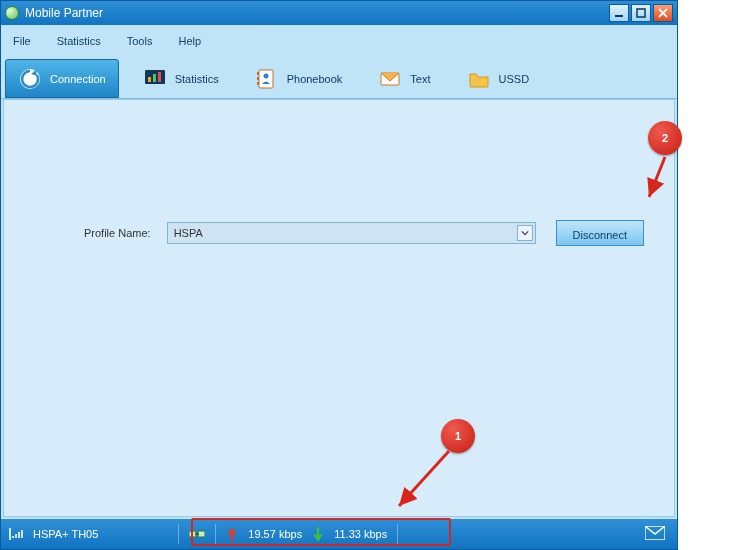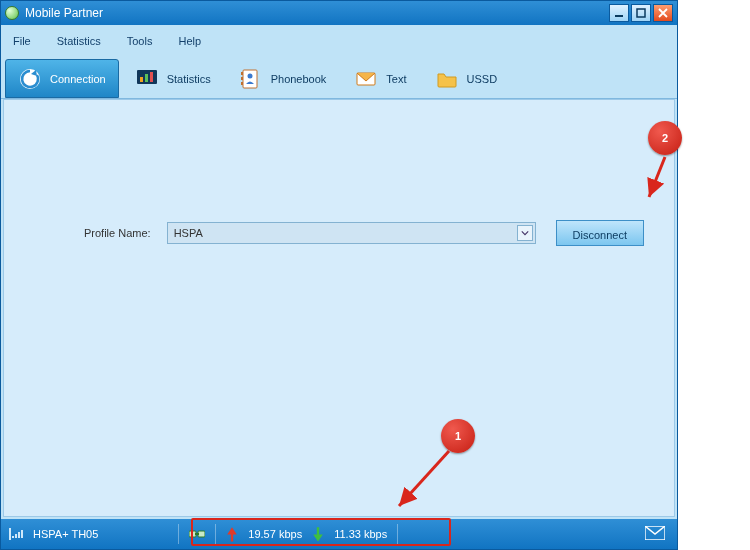--- a/index.html
+++ b/index.html
@@ -20,21 +20,21 @@
   .title-text { flex: 1; font-size: 12px; color: #fff; }
   .win-btns { display: flex; gap: 2px; }
   .win-btn { width: 20px; height: 18px; border: 1px solid #0a5a9e; display:flex; align-items:center; justify-content:center; cursor:pointer; }
   .win-min { background: linear-gradient(#dff1ff,#9fd4f6); }
   .win-max { background: linear-gradient(#dff1ff,#9fd4f6); }
   .win-close { background: linear-gradient(#ff9d6f,#e24a1e); }
   .win-btn svg { width:10px; height:10px; }
   .menubar { height: 22px; display:flex; align-items:center; padding: 16px 4px; gap: 10px; }
   .menu-item { padding: 3px 8px; color: #13406b; cursor: default; }
   .toolbar {
-    height: 42px; display:flex; align-items:stretch; padding: 2px 4px 0 4px; gap: 4px;
+    height: 42px; display:flex; align-items:stretch; padding: 2px 4px 0 4px; gap: 12px;
     border-bottom: 1px solid #7fb8df;
   }
   .tool-btn {
     display:flex; align-items:center; gap:8px; padding: 0 12px;
     color: #fff; font-size: 12px; cursor:pointer; border-radius: 3px 3px 0 0;
   }
   .tool-btn.active {
     background: linear-gradient(#4fb4e8,#1f86c7); border:1px solid #1a6aa3;
   }
   .tool-btn:not(.active) { color: #0f3d63; }

